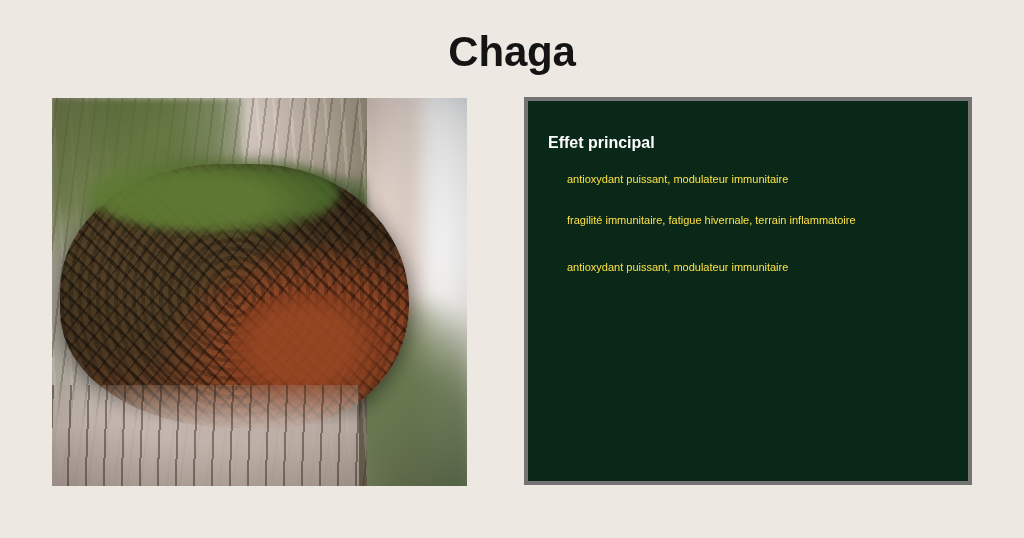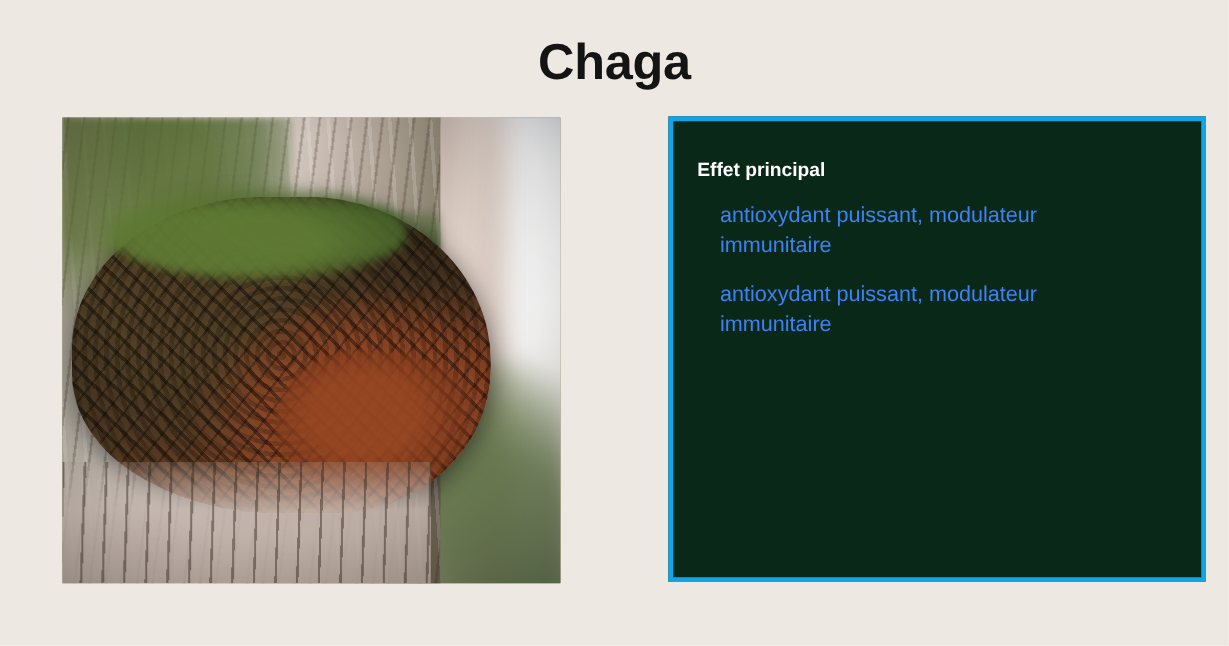--- a/index.html
+++ b/index.html
@@ -198,38 +198,37 @@
   }
 
   
   .card {
     position: absolute;
     left: 524px;
     top: 97px;
     width: 448px;
     height: 388px;
     background: #0A2817;
-    border: 4px solid #0ea5e9;
+    border: 4px solid #737373;
     box-sizing: border-box;
-    margin-left: 33px;
   }
   .card-body {
     padding: 32px 24px 0 20px;
   }
   .section { }
   .section-heading {
     font-size: 16px;
     font-weight: bold;
     color: #FFFFFF;
     line-height: 20px;
     margin: 0 0 14px 0;
   }
   .section-text {
-    font-size: 18px;
-    color: #3b82f6;
+    font-size: 11px;
+    color: #fde047;
     line-height: 25px;
     margin: 0 0 16px 0;
     padding-left: 19px;
     max-width: 330px;
   }
   .section-2 .section-text { margin-bottom: 22px; max-width: 345px; }
   .section-3 .section-heading { margin-bottom: 22px; }
   .section-3 .section-text { margin-bottom: 0; }
 </style>
 </head>
@@ -261,20 +260,21 @@
 
   <div class="card">
     <div class="card-body">
 
       <div class="section section-1">
         <div class="section-heading">Effet principal</div>
         <div class="section-text">antioxydant puissant, modulateur immunitaire</div>
       </div>
 
       <div class="section section-2">
+        <div class="section-text">fragilité immunitaire, fatigue hivernale, terrain inflammatoire</div>
       </div>
 
       <div class="section section-3">
         <div class="section-text">antioxydant puissant, modulateur immunitaire</div>
       </div>
 
     </div>
   </div>
 
 </div>

